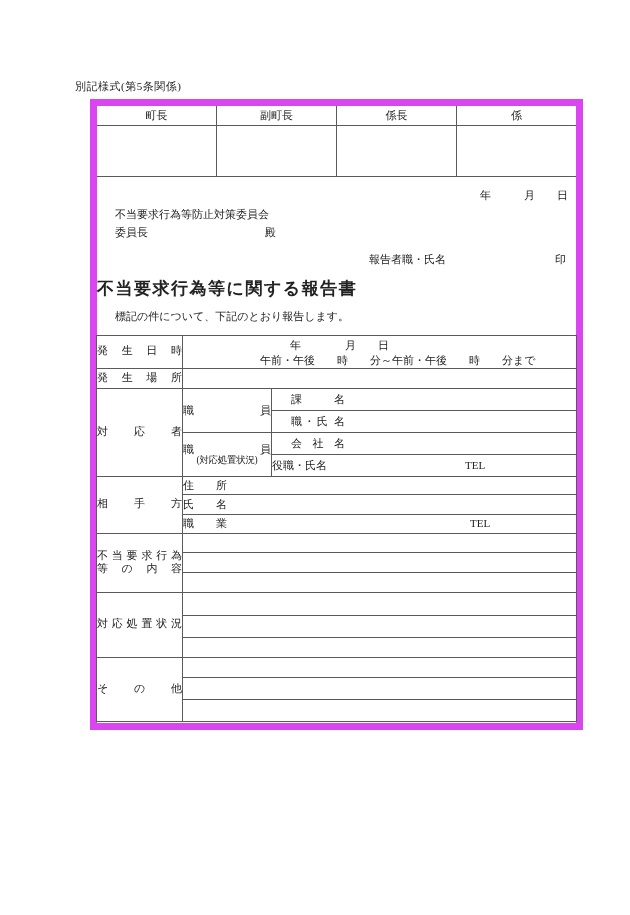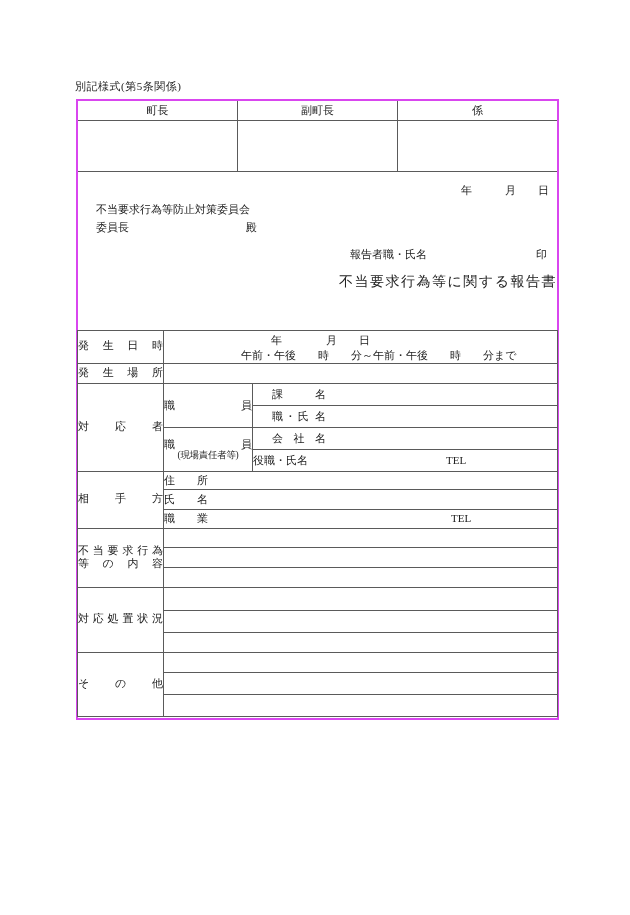--- a/index.html
+++ b/index.html
@@ -6,40 +6,40 @@
   body{
     width:630px;height:915px;background:#ffffff;position:relative;
     font-family:"Liberation Serif","DejaVu Serif",serif;
     color:#222;font-size:11px;line-height:1.25;
     -webkit-font-smoothing:antialiased;
   }
   .note{position:absolute;left:75px;top:80px;font-size:11px;letter-spacing:.5px;}
 
   
   .sheet{
-    position:absolute;left:76px;top:99px;width:479px;height:617px;
-    border:2px solid #d946ef;background:#fff;
+    position:absolute;left:90px;top:99px;width:479px;height:617px;
+    border:7px solid #d946ef;background:#fff;
   }
 
   
   .approval{display:flex;height:70px;border-bottom:1px solid #5a5a5a;}
   .approval-col{flex:1;border-right:1px solid #5a5a5a;display:flex;flex-direction:column;}
   .approval-col:last-child{border-right:none;}
   .approval-head{height:19px;line-height:19px;border-bottom:1px solid #5a5a5a;text-align:center;font-size:11px;}
   .approval-body{flex:1;}
 
   
   .lh{position:relative;height:158px;}
   .lh-date{position:absolute;top:12px;right:8px;}
   .lh-committee{position:absolute;top:31px;left:18px;}
   .lh-chair{position:absolute;top:49px;left:18px;}
   .lh-chair .dono{margin-left:114px;}
   .lh-reporter{position:absolute;top:76px;left:272px;}
   .lh-seal{position:absolute;top:76px;left:458px;}
-  .lh-title{position:absolute;top:101px;left:0;width:100%;text-align:right;font-size:14px;letter-spacing:1.5px;}
+  .lh-title{position:absolute;top:101px;left:0;width:100%;text-align:left;font-size:17px;letter-spacing:1.5px;font-weight:bold;}
   .lh-intro{position:absolute;top:133px;left:18px;}
 
   
   table.form{border-collapse:collapse;table-layout:fixed;width:481px;margin-left:-1px;}
   table.form td{border:1px solid #5a5a5a;padding:0;vertical-align:middle;font-size:11px;overflow:hidden;}
   .h33{height:33px}.h20{height:20px}.h22{height:22px}.h18{height:18px}
   .h21{height:20px}.h19{height:19px}.h23{height:23px}
   td.lab{padding:0 7px;font-family:Liberation Mono, monospace;}
   .spread{text-align:justify;text-align-last:justify;}
   .pre{white-space:pre-line;line-height:13px;}
@@ -64,35 +64,40 @@
   <div class="approval">
     <div class="approval-col">
       <div class="approval-head">町長</div>
       <div class="approval-body"></div>
     </div>
     <div class="approval-col">
       <div class="approval-head">副町長</div>
       <div class="approval-body"></div>
     </div>
     <div class="approval-col">
+      <div class="approval-head">係長</div>
+      <div class="approval-body"></div>
+    </div>
+    <div class="approval-col">
       <div class="approval-head">係</div>
       <div class="approval-body"></div>
     </div>
   </div>
 
   <div class="lh">
     <div class="lh-date">年　　　月　　日</div>
     <div class="lh-committee">不当要求行為等防止対策委員会</div>
     <div class="lh-chair">
       <span>委員長</span>
       <span class="dono">殿</span>
     </div>
     <div class="lh-reporter">報告者職・氏名</div>
     <div class="lh-seal">印</div>
     <div class="lh-title">不当要求行為等に関する報告書</div>
+    <div class="lh-intro">標記の件について、下記のとおり報告します。</div>
   </div>
 
   <table class="form">
     <colgroup>
         <col style="width:86px">
         <col style="width:89px">
         <col>
       </colgroup>
 
     <tbody>
@@ -117,21 +122,21 @@
       </td>
     </tr>
     <tr class="h22">
       <td class="val">
         <span class="f5">職・氏 名</span>
       </td>
     </tr>
     <tr class="h22">
       <td class="sub" rowspan="2">
         <div class="spread subline">職 員</div>
-        <div class="paren">(現場責任者等)</div>
+        <div class="paren">(対応処置状況)</div>
       </td>
       <td class="val">
         <span class="f5">会 社 名</span>
       </td>
     </tr>
     <tr class="h22">
       <td class="val rel">
         <span>役職・氏名</span>
         <span class="tel" style="left:193px">TEL</span>
       </td>

